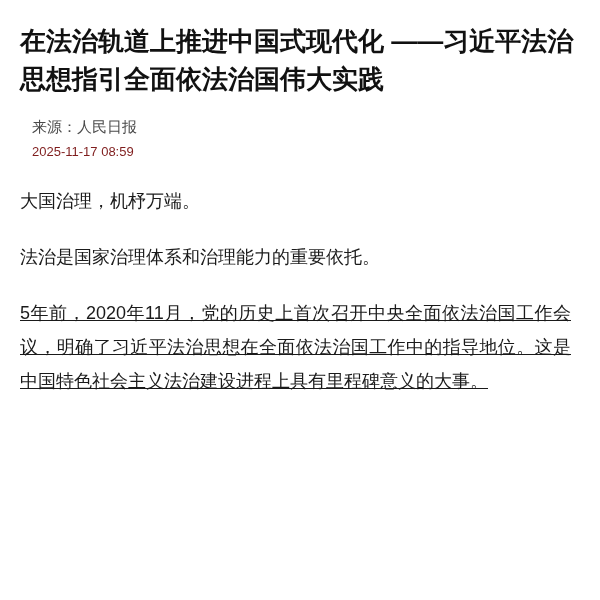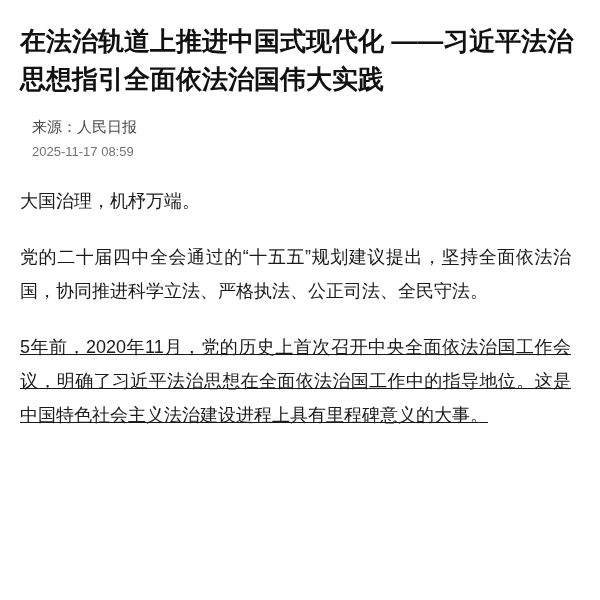--- a/index.html
+++ b/index.html
@@ -37,21 +37,21 @@
   }
   .meta-source {
     font-size: 15px;
     line-height: 22px;
     color: #4a4a4a;
     margin: 0 0 4px 0;
   }
   .meta-time {
     font-size: 13px;
     line-height: 20px;
-    color: #737373;
+    color: #7f1d1d;
     margin: 0;
   }
   .body-text p {
     font-size: 18px;
     line-height: 34px;
     color: #1a1a1a;
     margin: 0 9px 22px 0;
     text-align: justify;
     text-justify: inter-ideograph;
   }
@@ -75,18 +75,18 @@
 
   <h1 class="article-title">在法治轨道上推进中国式现代化 ——习近平法治思想指引全面依法治国伟大实践</h1>
 
   <div class="meta">
     <div class="meta-source">来源：人民日报</div>
     <div class="meta-time">2025-11-17 08:59</div>
   </div>
 
   <div class="body-text">
     <p>大国治理，机杼万端。</p>
-    <p>党的二十届四中全会通过的“十五五”规划建议提出，坚持全面依法治国，协同推进科学立法、严格执法、公正司法、全民守法。</p>
+    <p>法治是国家治理体系和治理能力的重要依托。</p>
     <p>5年前，2020年11月，党的历史上首次召开中央全面依法治国工作会议，明确了习近平法治思想在全面依法治国工作中的指导地位。这是中国特色社会主义法治建设进程上具有里程碑意义的大事。</p>
   </div>
 
   <div class="fade-bottom"></div>
 </div>
 
 </body></html>

